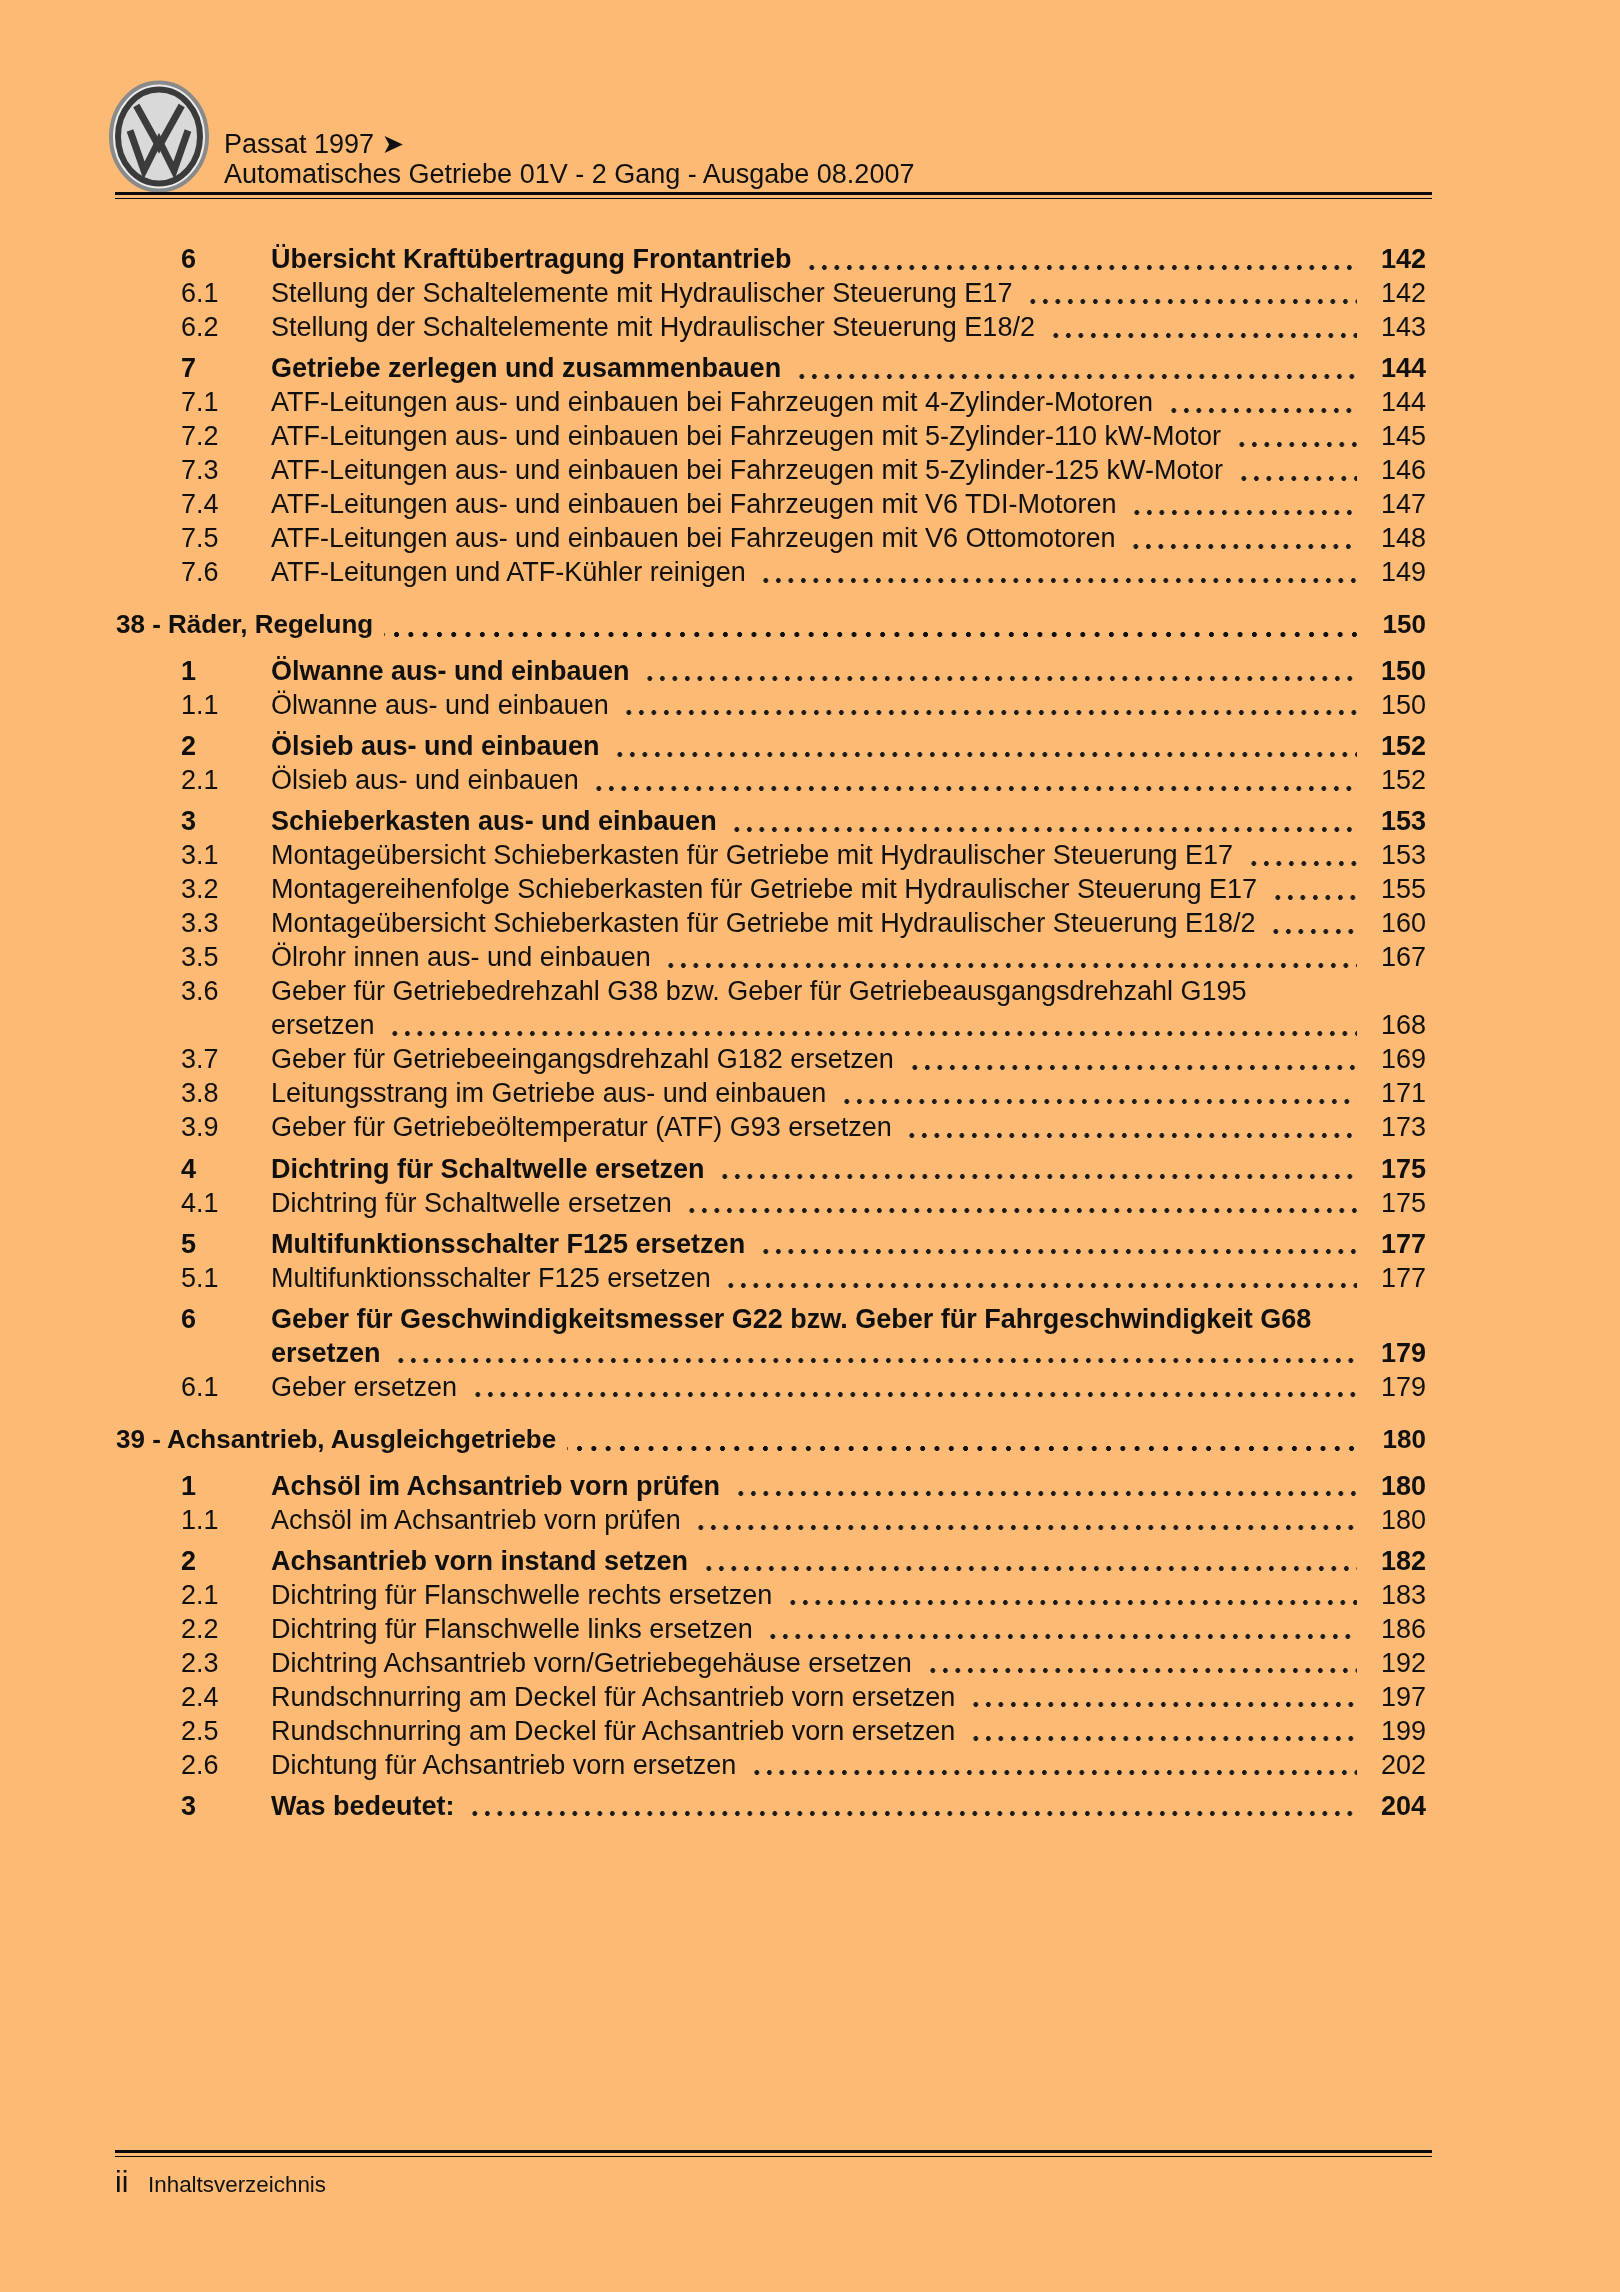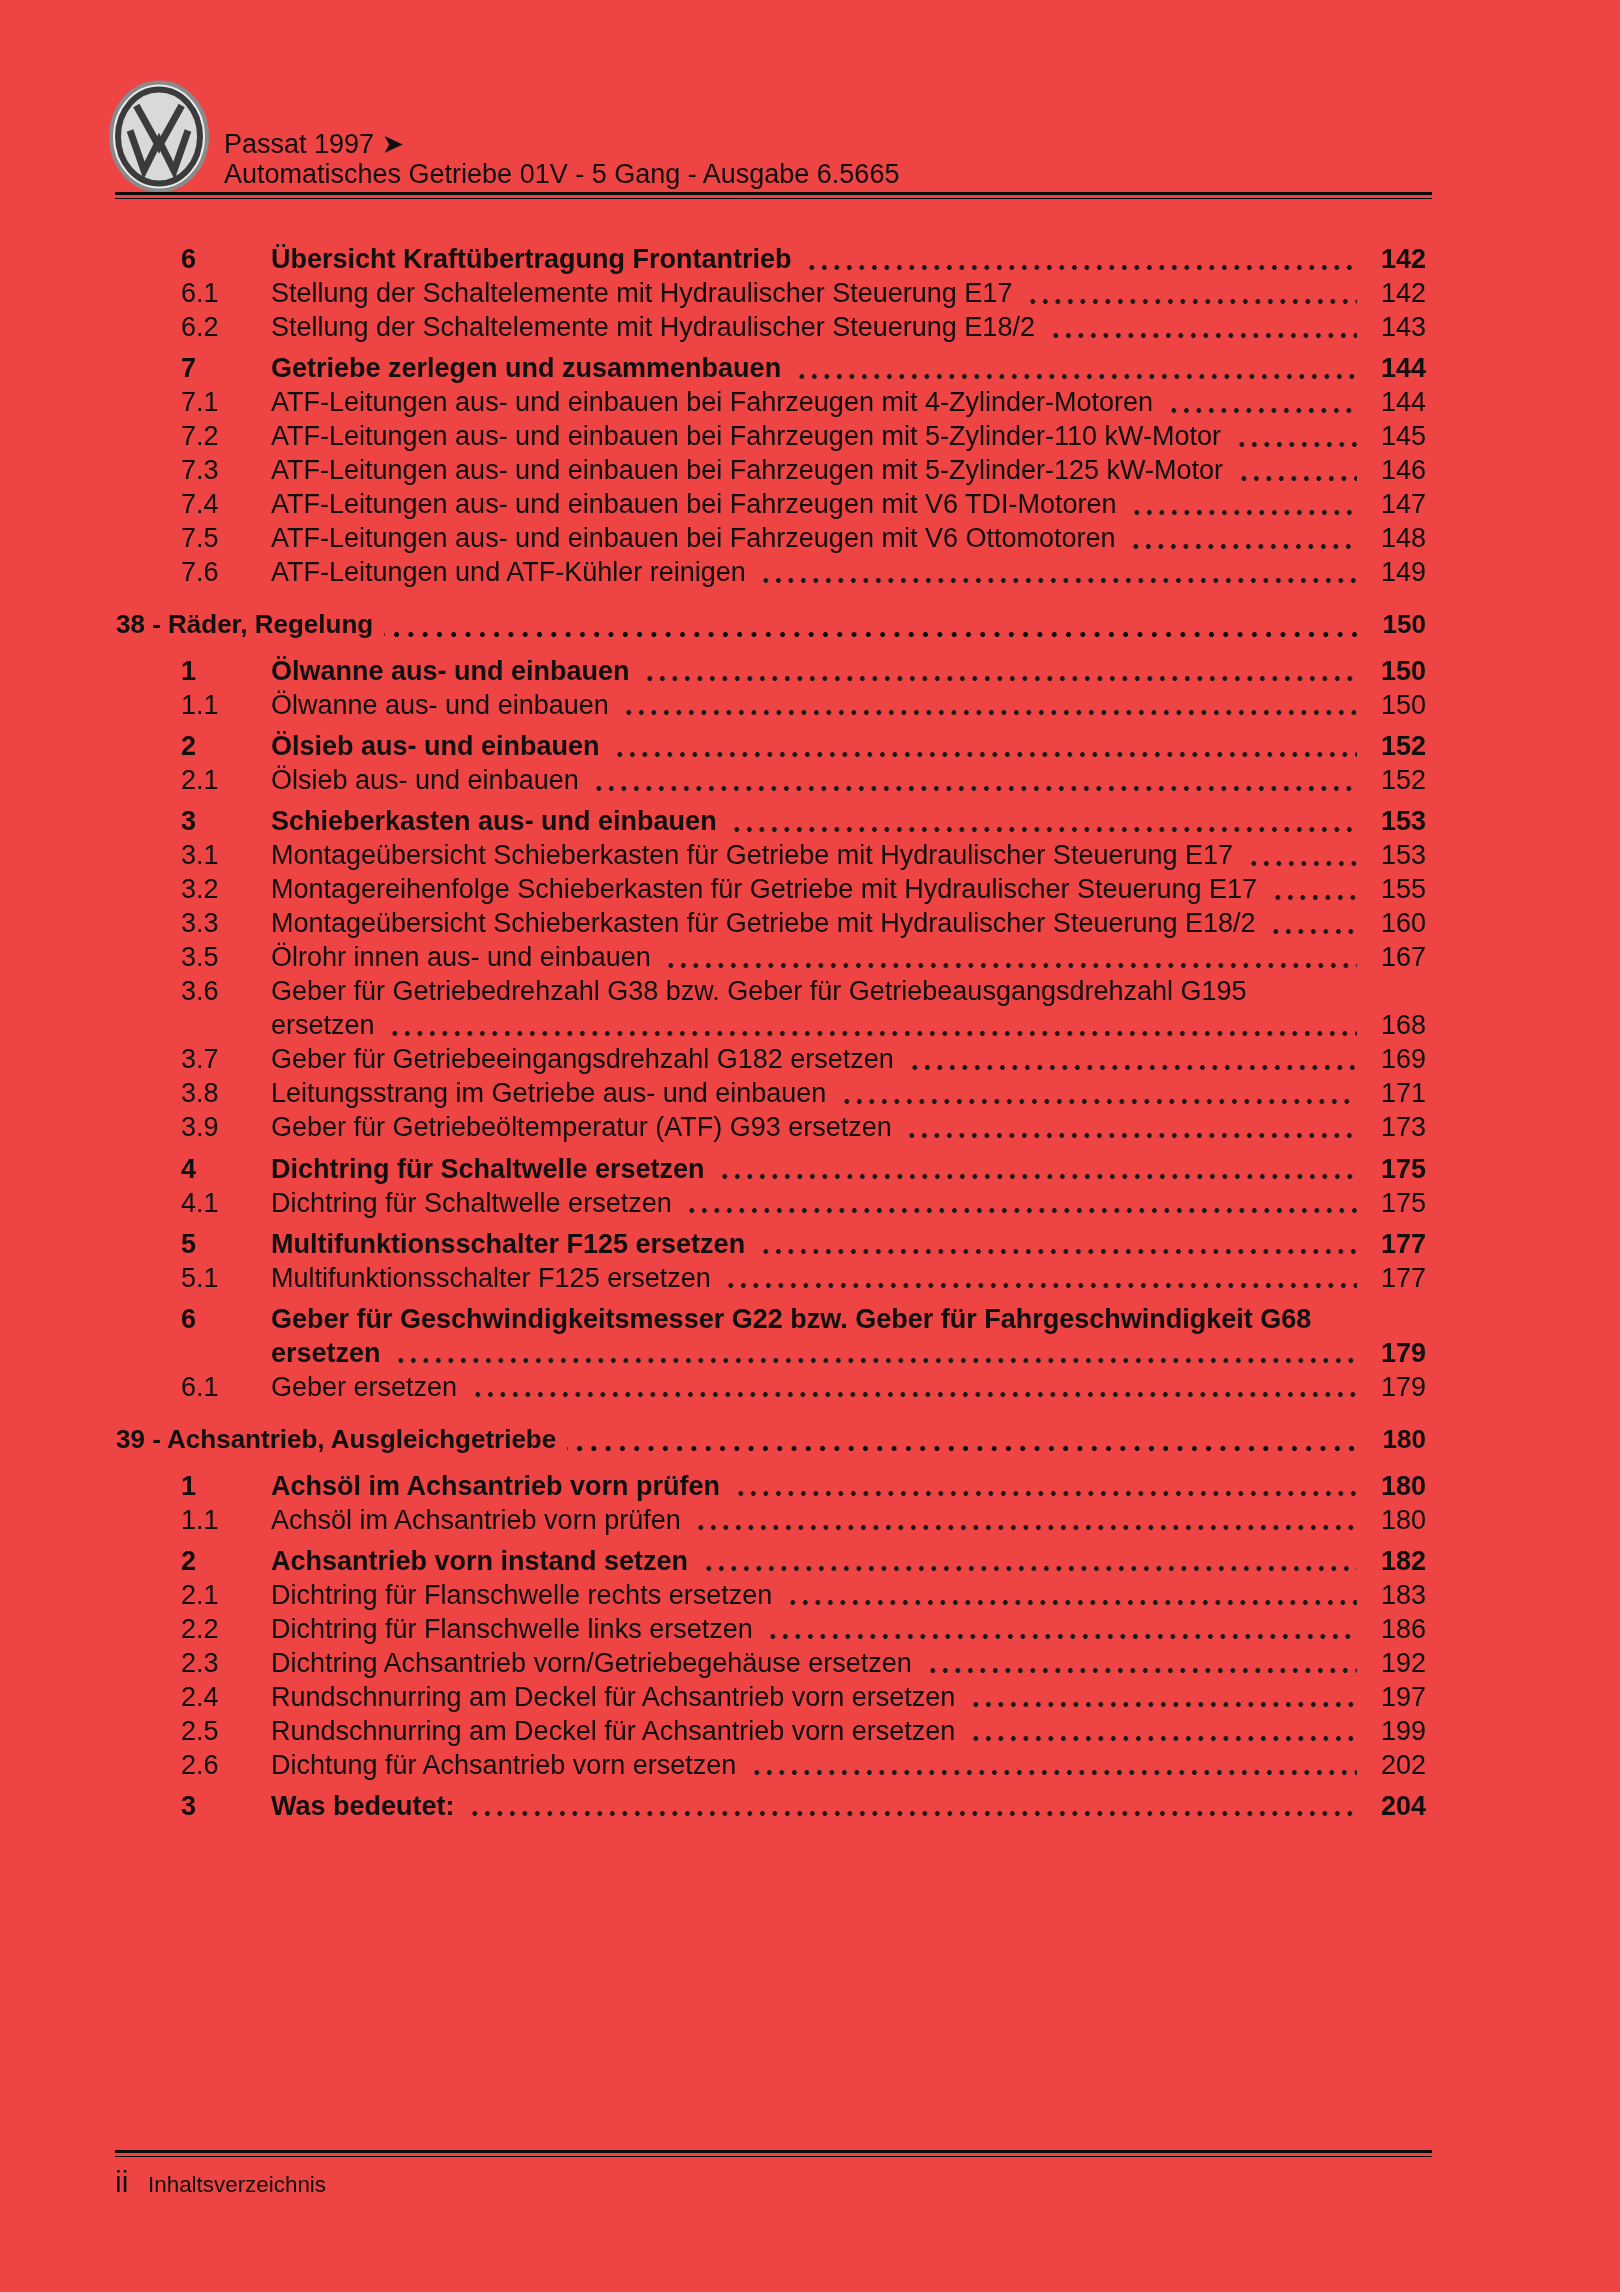--- a/index.html
+++ b/index.html
@@ -1,19 +1,19 @@
 <!DOCTYPE html>
 <html style="font-size:14.3px"><head>
 <meta charset="utf-8">
 <style>
   html,body{margin:0;padding:0;background:#ffffff;}
   .page{
     position:relative;
     width:1620px;height:2293px;
-    background:#ef4444;
+    background:#fdba74;
     font-family:"Liberation Sans", sans-serif;
     color:#101010;
     overflow:hidden;
   }
   
   .hdr-logo{position:absolute;left:109px;top:79px;width:100px;height:115px;}
   .hdr-text{position:absolute;left:224px;top:129px;font-size:27px;line-height:30px;white-space:nowrap;}
   .hdr-rule,.ftr-rule{
     position:absolute;left:115px;width:1317px;height:2.7px;
     border-top:3.6px solid #0a0a0a;border-bottom:1.8px solid #0a0a0a;
@@ -52,21 +52,21 @@
 
   <div>
     <svg class="hdr-logo" viewBox="0 0 100 112" xmlns="http://www.w3.org/2000/svg">
       <ellipse cx="50" cy="56" rx="48" ry="54" fill="#ececec" stroke="#8a8a8a" stroke-width="4"></ellipse>
       <ellipse cx="50" cy="56" rx="41" ry="47" fill="#d9d9d9" stroke="#3b3b3b" stroke-width="6"></ellipse>
       <path d="M29 28 L50 66 L71 28" fill="none" stroke="#3b3b3b" stroke-width="7" stroke-linecap="square"></path>
       <path d="M21 50 L35 90 L50 60 L65 90 L79 50" fill="none" stroke="#3b3b3b" stroke-width="7" stroke-linejoin="miter"></path>
     </svg>
     <div class="hdr-text">
       <div>Passat 1997 ➤</div>
-      <div>Automatisches Getriebe 01V - 5 Gang - Ausgabe 6.5665</div>
+      <div>Automatisches Getriebe 01V - 2 Gang - Ausgabe 08.2007</div>
     </div>
     <div class="hdr-rule"></div>
   </div>
 
   <div class="toc" id="toc-root">
       <div class="section">
         <div class="row lv1">
           <span class="num">6</span>
           <div class="body">
             <div class="line">

